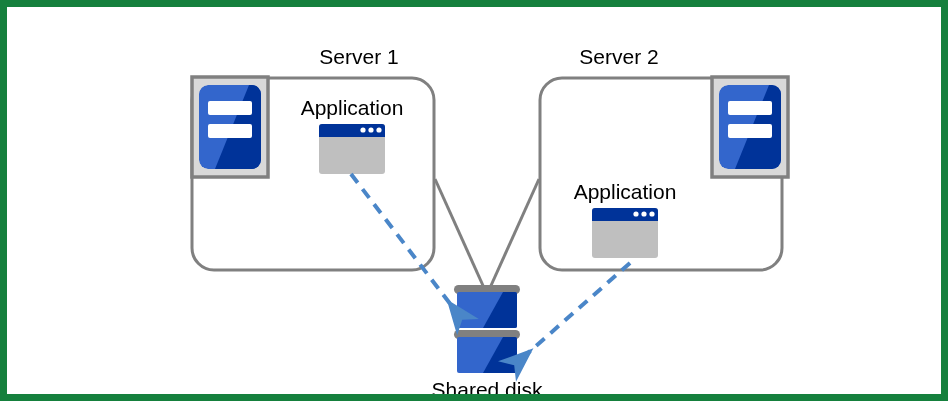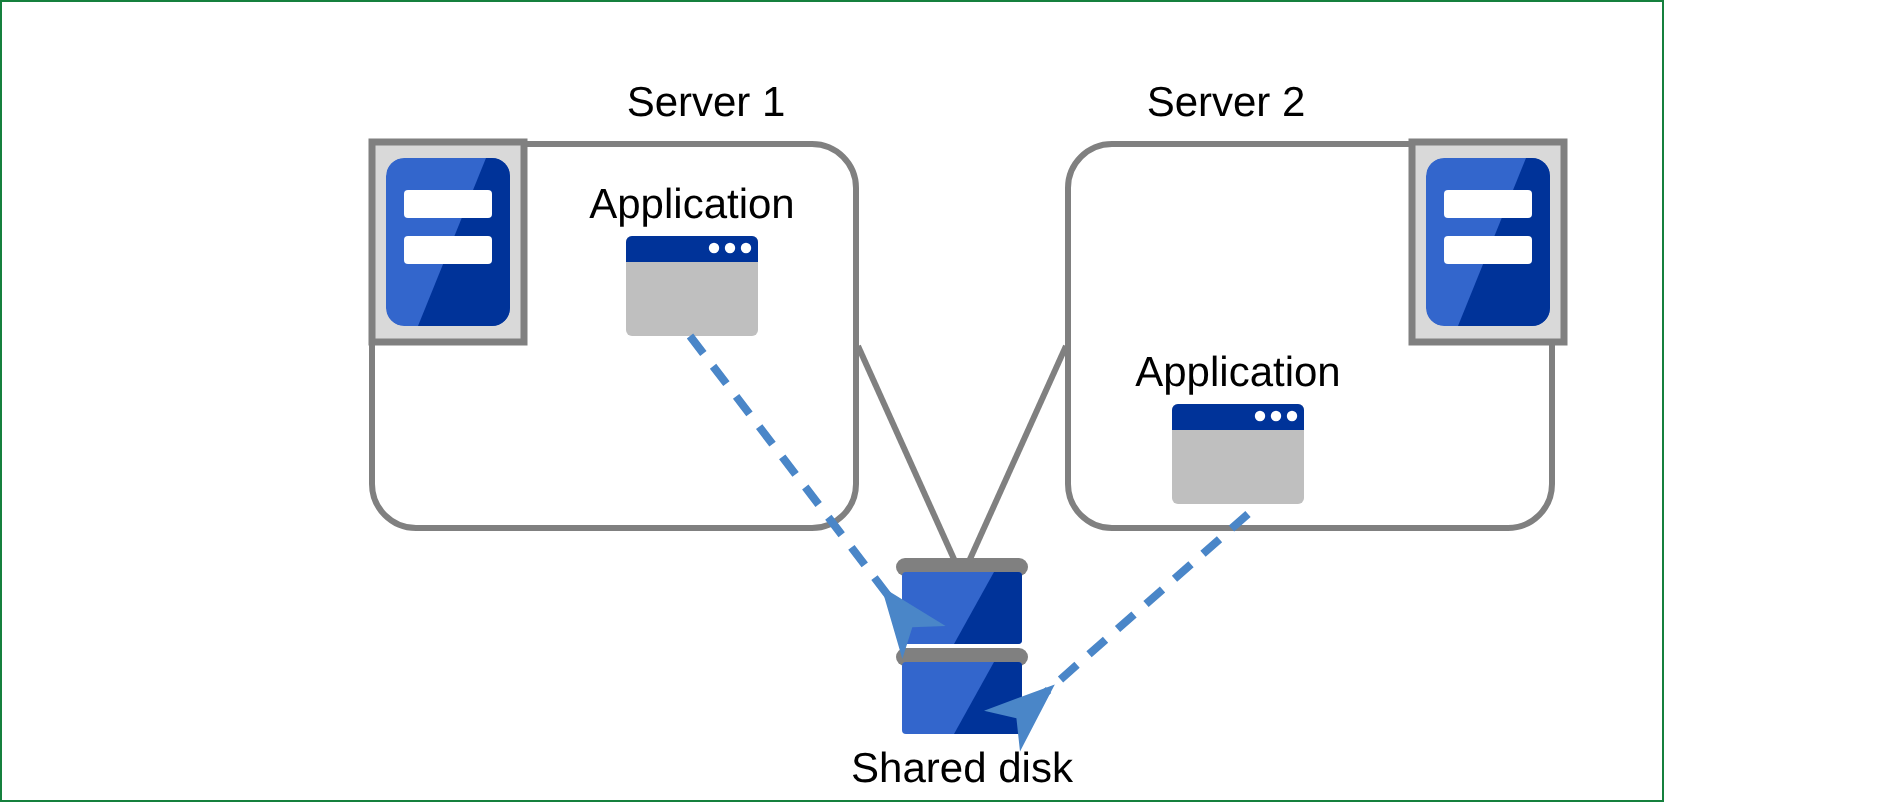--- a/index.html
+++ b/index.html
@@ -5,25 +5,25 @@
   html, body {
     margin: 0;
     padding: 0;
     background: #ffffff;
   }
   body {
     font-family: "Liberation Sans", sans-serif;
   }
   #canvas {
     position: relative;
-    width: 832px;
+    width: 948px;
     height: 401px;
     background: #ffffff;
     box-sizing: border-box;
-    border: 1px solid #15803d;
+    border: 7px solid #15803d;
     overflow: hidden;
   }
   #diagram-svg {
     position: absolute;
     left: 0;
     top: 0;
     width: 948px;
     height: 401px;
   }
   .dgm-label {

